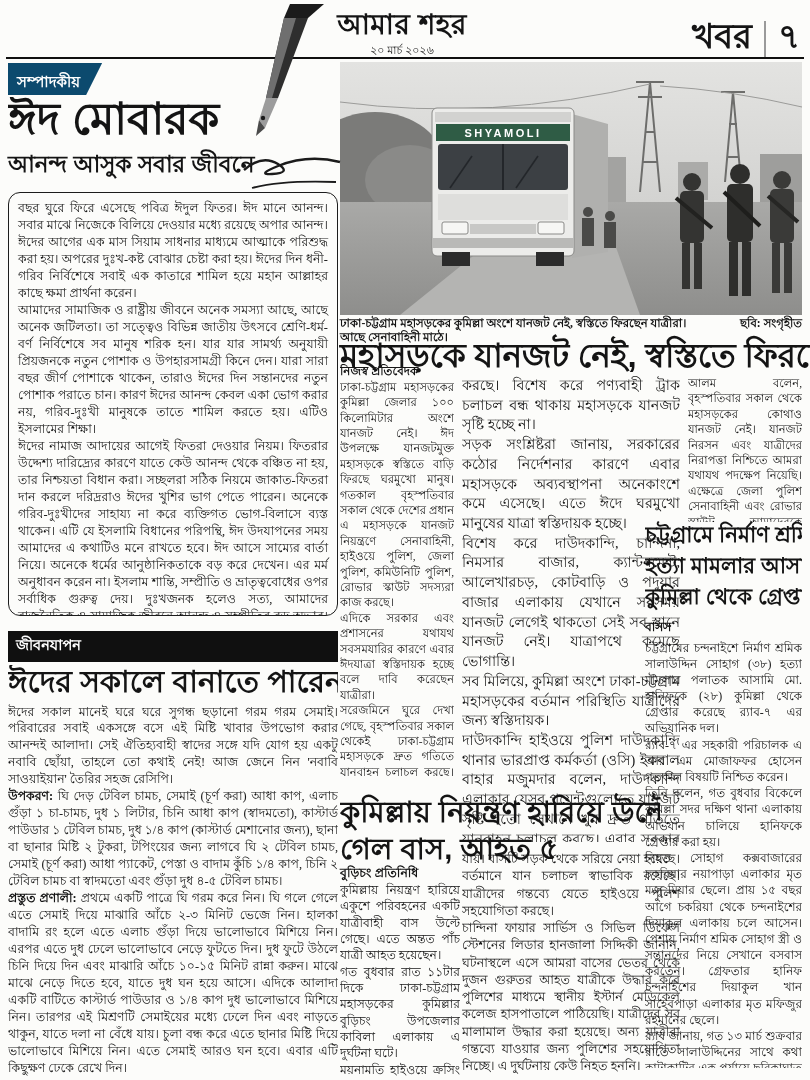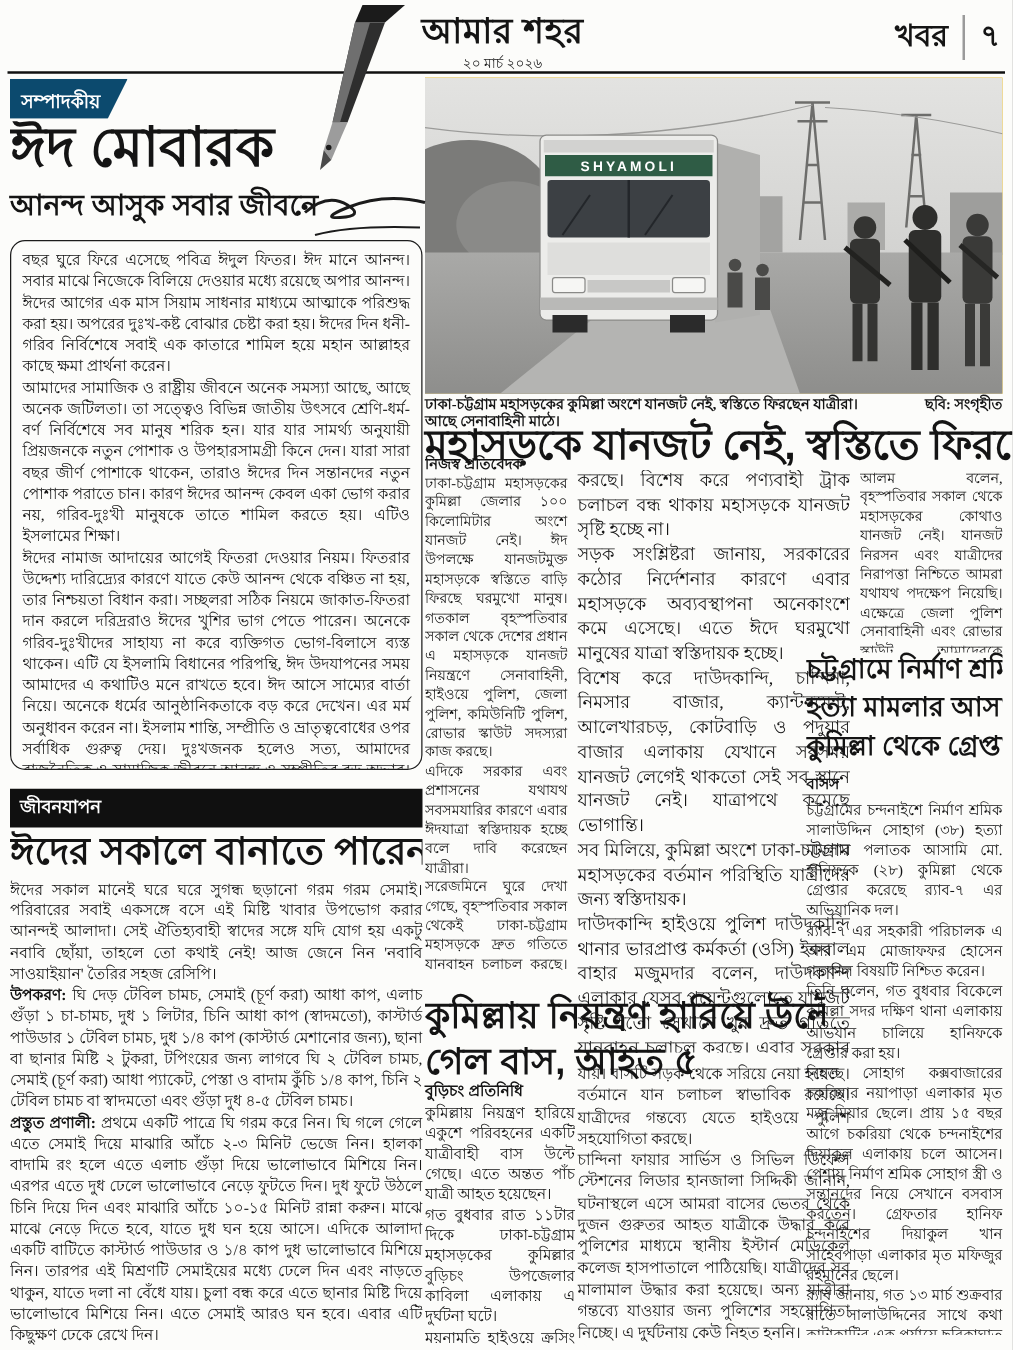--- a/index.html
+++ b/index.html
@@ -14,21 +14,21 @@
   .clip{overflow:hidden;}
   p{margin:0; padding:0;}
 
   
   #header-rule{left:6px; top:57px; width:798px; height:2px; background:#101010;}
   #masthead{left:322px; top:10px; width:160px; text-align:center;
     font-family:"Liberation Sans","DejaVu Sans",sans-serif; font-weight:800;
     font-size:28px; line-height:1.05; letter-spacing:0.5px;}
   #masthead-date{left:322px; top:42px; width:160px; text-align:center; font-size:11px; color:#222;}
   #folio{right:10px; top:10px; display:flex; align-items:center; gap:12px;
-    font-family:"Liberation Sans","DejaVu Sans",sans-serif; font-weight:800; font-size:24px;justify-content:space-between;}
+    font-family:"Liberation Sans","DejaVu Sans",sans-serif; font-weight:800; font-size:34px;justify-content:space-between;}
   #folio .divider{width:2px; height:36px; background:#9a9a9a;}
 
   
   #editorial{left:8px; top:63px; width:330px;}
   .kicker{
     display:inline-block; background:#0c4a6e; color:#fff;
     font-family:"Liberation Sans","DejaVu Sans",sans-serif; font-weight:700;
     font-size:15px; line-height:1; padding:11px 22px 6px 9px;
     clip-path:polygon(0 0,100% 0,calc(100% - 16px) 100%,0 100%);
   }
@@ -44,21 +44,21 @@
 
   
   #lifestyle{left:8px; top:631px; width:330px;}
   #lifestyle .bar{background:#101010; color:#fff; font-family:"Liberation Sans","DejaVu Sans",sans-serif;
     font-weight:700; font-size:14.5px; padding:3px 8px 4px;}
   #lifestyle-headline{font-family:"Liberation Sans","DejaVu Sans",sans-serif; font-weight:800;
     font-size:30px; line-height:1.15; margin:3px 0 4px; white-space:nowrap; overflow:hidden;}
   #lifestyle-body{font-size:12.4px; line-height:1.37; height:372px;}
 
   
-  #photo{left:340px; top:62px; width:462px; height:253px; background:#eab308;}
+  #photo{left:340px; top:62px; width:462px; height:253px; background:#f0abfc;}
   #photo svg{display:block;}
   #caption-row{left:340px; top:317px; width:462px; display:flex; justify-content:space-between;
     font-size:11.6px; line-height:1.2;}
   #caption-row .cap{font-weight:700; max-width:365px;}
   #caption-row .credit{font-weight:700; white-space:nowrap;}
 
   
   #art1-headline{left:340px; top:330px; width:462px; white-space:nowrap;
     font-family:"Liberation Sans","DejaVu Sans",sans-serif; font-weight:800;
     font-size:33px; letter-spacing:-0.3px;}

